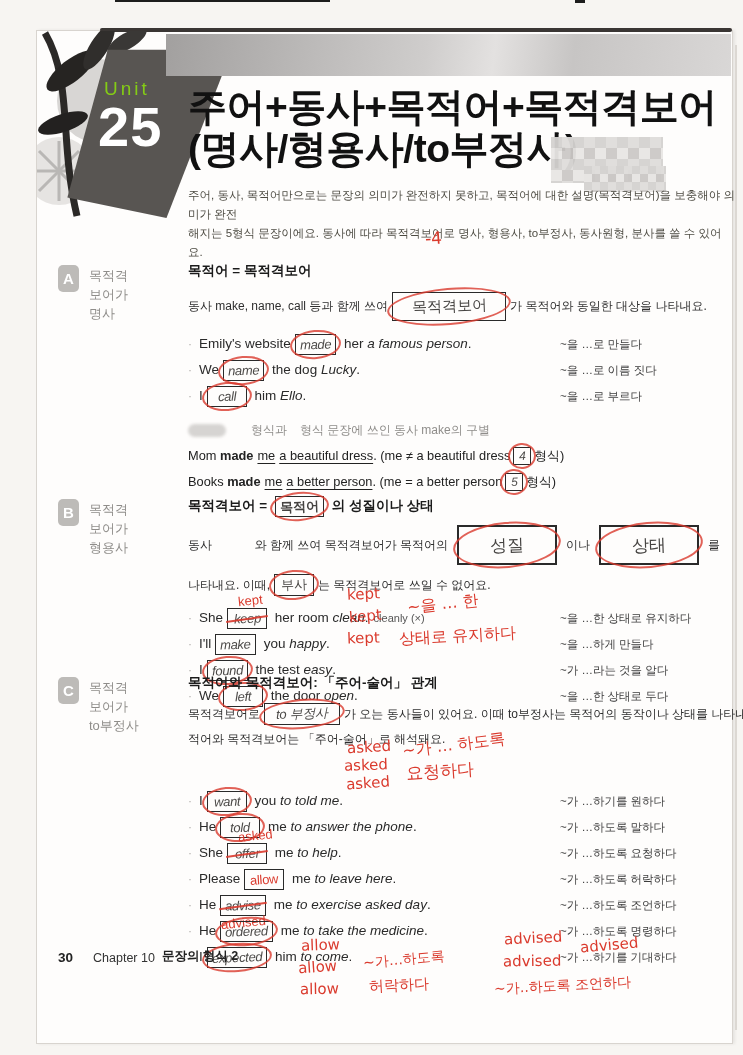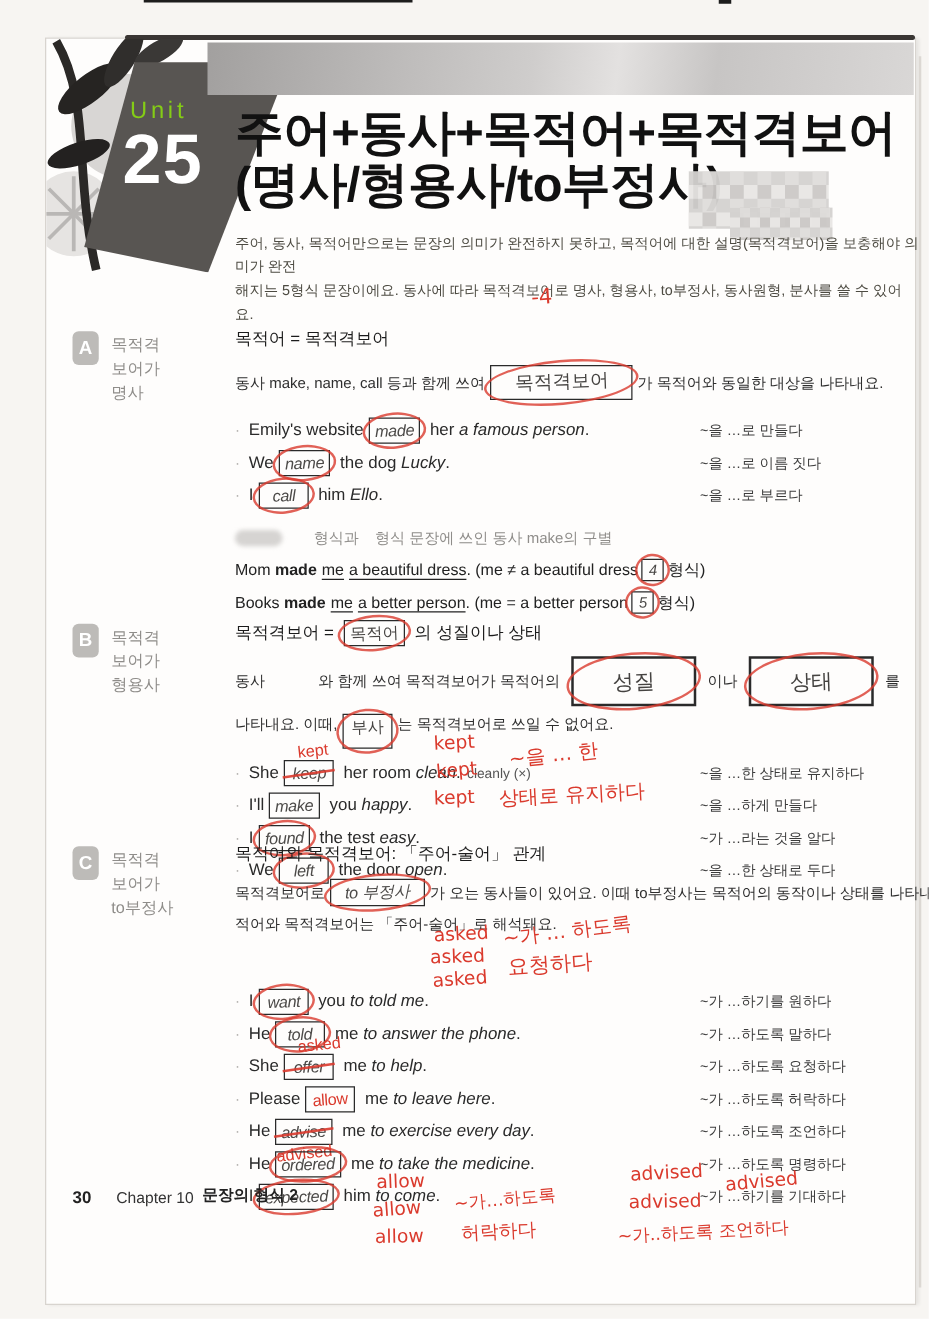--- a/index.html
+++ b/index.html
@@ -35,21 +35,21 @@
   .red-hw{color:#da3a2d;white-space:nowrap;font-family:"DejaVu Sans",sans-serif}
   .abs{position:absolute}
 
   
   .section{position:absolute;left:58px;width:662px}
   #sec-a{top:262px}#sec-b{top:496px}#sec-c{top:674px}
   .badge{position:absolute;left:0;top:3px;width:21px;height:27px;background:#bdbbb8;border-radius:5px;
          color:#fff;font-weight:bold;font-size:15px;display:flex;align-items:center;justify-content:center}
   .sec-label{position:absolute;left:31px;top:4px;font-size:13px;line-height:19px;color:#8f8d8a}
   .sec-content{margin-left:130px;width:532px}
-  .sec-heading{font-size:13.5px;font-weight:normal;color:#1b1b1b;white-space:nowrap}
+  .sec-heading{font-size:13.5px;font-weight:bold;color:#1b1b1b;white-space:nowrap}
 
   .wordbox{display:inline-block;position:relative;border:1.6px solid #2a2a2a;padding:0 4px;margin:0 4px;
            min-width:30px;text-align:center;vertical-align:middle;line-height:19px}
   .hw{font-size:13px;color:#4c4a48;font-style:italic;display:inline-block;transform:rotate(-2deg);
       letter-spacing:-0.3px;white-space:nowrap}
   .hw-kr{font-size:15px;color:#454341;font-style:normal;display:inline-block;transform:rotate(-2deg);white-space:nowrap}
   .mark-circle::after{content:"";position:absolute;left:-6px;right:-6px;top:-5px;bottom:-5px;
       border:2px solid rgba(218,58,45,.8);border-radius:50%;transform:rotate(-5deg);pointer-events:none}
   .mark-strike::after{content:"";position:absolute;left:-2px;right:-2px;top:48%;height:2.4px;
       background:rgba(218,58,45,.9);transform:rotate(-8deg);pointer-events:none}
@@ -76,21 +76,21 @@
   .tip-row u{text-decoration:underline;text-underline-offset:3px;margin-left:4px}
   .ansbox{display:inline-block;position:relative;border:1.5px solid #2a2a2a;min-width:12px;padding:0 2px;
           text-align:center;margin:0 3px;line-height:16px}
   .ansbox .hw{font-size:12px}
 
   .desc-b1{margin-top:5px;display:flex;align-items:center;font-size:12px;color:#2e2e2e;height:46px;white-space:nowrap}
   .spacer{width:108px}
   .bigbox{position:relative;border:2px solid #2a2a2a;width:96px;height:36px;margin:0 9px;
           display:flex;align-items:center;justify-content:center;flex:none}
   .bigbox .hw-kr{font-size:17px}
-  .desc-b2{margin-top:3px;font-size:12px;color:#2e2e2e;height:28px;display:flex;white-space:nowrap}
+  .desc-b2{margin-top:3px;font-size:12px;color:#2e2e2e;height:28px;display:flex;align-items:center;white-space:nowrap}
 
   .desc-c{margin-top:7px;font-size:12px;color:#2e2e2e;white-space:nowrap;height:30px;display:flex;align-items:center}
   .desc-c2{font-size:12px;color:#2e2e2e;white-space:nowrap;margin-top:2px}
   .c-gap{height:32px}
 
   .footer{position:absolute;left:58px;top:948px;display:flex;align-items:flex-end;white-space:nowrap}
   .footer .pno{font-weight:bold;font-size:13.5px;color:#222;margin-right:20px}
   .footer .chap{font-size:12.5px;color:#333;margin-right:7px}
   .footer .chap-title{font-size:12.5px;font-weight:bold;color:#222}
 </style>
@@ -311,21 +311,21 @@
 
   <div class="ex-row">
     <div class="ex-sentence">
       <span class="bullet">·</span><span>Please</span><span class="wordbox mark-redink"><span class="hw">allow</span></span><span> me </span><i>to leave here</i><span>.</span>
     </div>
     <div class="ex-meaning">~가 …하도록 허락하다</div>
   </div>
 
   <div class="ex-row">
     <div class="ex-sentence">
-      <span class="bullet">·</span><span>He</span><span class="wordbox mark-strike"><span class="hw">advise</span><span class="correction below">advised</span></span><span> me </span><i>to exercise every day</i><span>.</span>
+      <span class="bullet">·</span><span>He</span><span class="wordbox mark-strike"><span class="hw">advise</span><span class="correction below">advised</span></span><span> me </span><i>to exercise asked day</i><span>.</span>
     </div>
     <div class="ex-meaning">~가 …하도록 조언하다</div>
   </div>
 
   <div class="ex-row">
     <div class="ex-sentence">
       <span class="bullet">·</span><span>He</span><span class="wordbox mark-circle"><span class="hw">ordered</span></span><span> me </span><i>to take the medicine</i><span>.</span>
     </div>
     <div class="ex-meaning">~가 …하도록 명령하다</div>
   </div>

